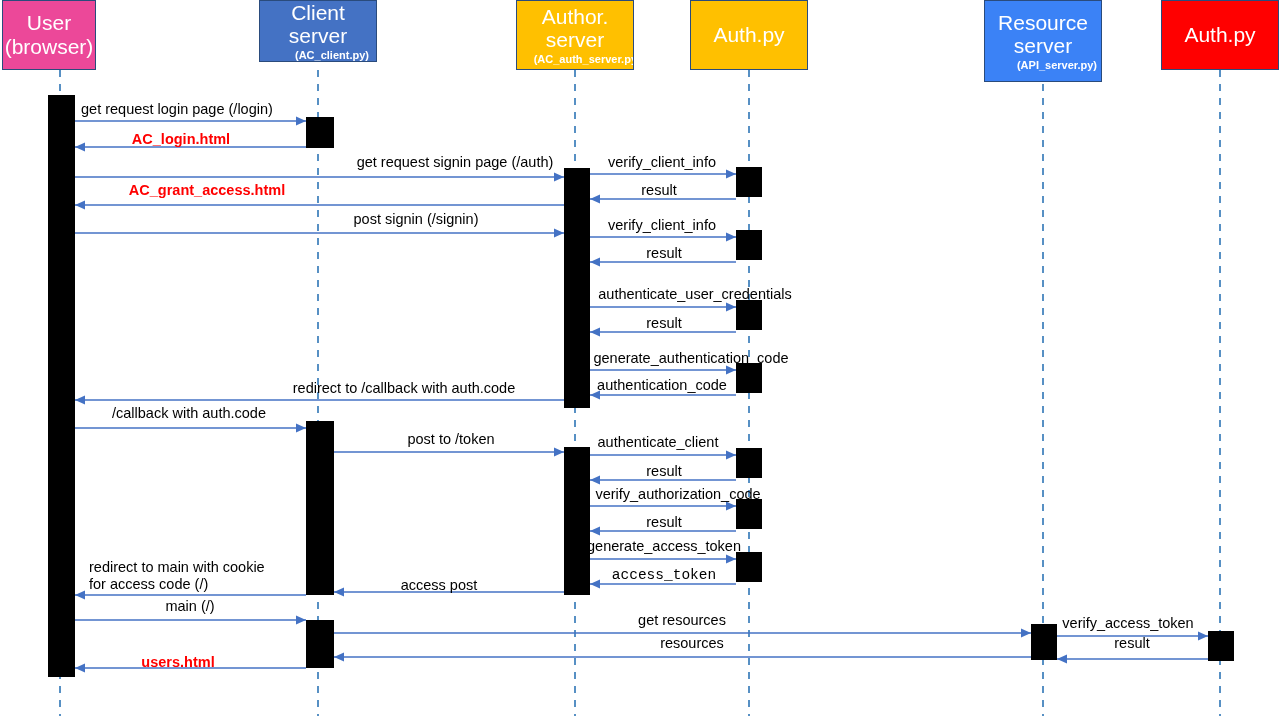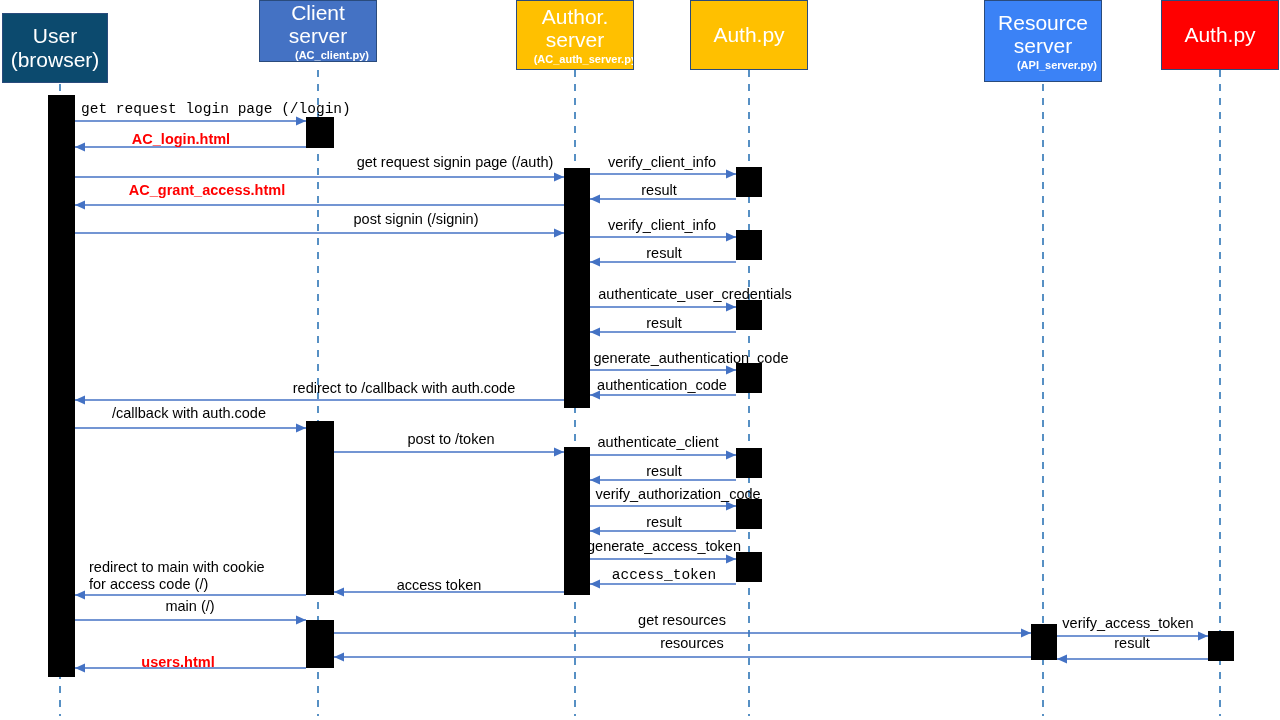--- a/index.html
+++ b/index.html
@@ -136,21 +136,21 @@
       <rect x="736" y="230" width="26" height="30" fill="#000000"></rect>
       <rect x="736" y="300" width="26" height="30" fill="#000000"></rect>
       <rect x="736" y="363" width="26" height="30" fill="#000000"></rect>
       <rect x="736" y="448" width="26" height="30" fill="#000000"></rect>
       <rect x="736" y="499" width="26" height="30" fill="#000000"></rect>
       <rect x="736" y="552" width="26" height="30" fill="#000000"></rect>
       <rect x="1031" y="624" width="26" height="36" fill="#000000"></rect>
       <rect x="1208" y="631" width="26" height="30" fill="#000000"></rect>
     </svg>
   <div id="actor-layer">
-      <div class="actor-box" style="left: 2px; top: 13px; width: 106px; height: 70px; background: #0c4a6e;">
+      <div class="actor-box" style="left: 2px; top: 0px; width: 94px; height: 70px; background: #ec4899;">
         <div class="actor-title">User</div>
         <div class="actor-title">(browser)</div>
       </div>
       <div class="actor-box" style="left: 259px; top: 0px; width: 118px; height: 62px; background: rgb(68, 114, 196);">
         <div class="actor-title">Client</div>
         <div class="actor-title">server</div>
         <div class="actor-sub">(AC_client.py)</div>
       </div>
       <div class="actor-box" style="left: 516px; top: 0px; width: 118px; height: 70px; background: rgb(255, 192, 0);">
         <div class="actor-title">Author.</div>
@@ -163,21 +163,21 @@
       <div class="actor-box" style="left: 984px; top: 0px; width: 118px; height: 82px; background: #3b82f6;">
         <div class="actor-title">Resource</div>
         <div class="actor-title">server</div>
         <div class="actor-sub">(API_server.py)</div>
       </div>
       <div class="actor-box" style="left: 1161px; top: 0px; width: 118px; height: 70px; background: rgb(255, 0, 0);">
         <div class="actor-title">Auth.py</div>
       </div>
     </div>
   <div id="label-layer">
-      <div class="msg-label" style="left: 81px; top: 101px; font-family: Liberation Mono, monospace;">get request login page (/login)</div>
+      <div class="msg-label" style="left: 81px; top: 101px;">get request login page (/login)</div>
       <div class="msg-label red center" style="left: 181px; top: 131px;">AC_login.html</div>
       <div class="msg-label center" style="left: 455px; top: 154px;">get request signin page (/auth)</div>
       <div class="msg-label center" style="left: 662px; top: 154px;">verify_client_info</div>
       <div class="msg-label center" style="left: 659px; top: 182px;">result</div>
       <div class="msg-label red center" style="left: 207px; top: 182px;">AC_grant_access.html</div>
       <div class="msg-label center" style="left: 416px; top: 211px;">post signin (/signin)</div>
       <div class="msg-label center" style="left: 662px; top: 217px;">verify_client_info</div>
       <div class="msg-label center" style="left: 664px; top: 245px;">result</div>
       <div class="msg-label center" style="left: 695px; top: 286px;">authenticate_user_credentials</div>
       <div class="msg-label center" style="left: 664px; top: 315px;">result</div>
@@ -185,21 +185,21 @@
       <div class="msg-label center" style="left: 662px; top: 377px;">authentication_code</div>
       <div class="msg-label center" style="left: 404px; top: 380px;">redirect to /callback with auth.code</div>
       <div class="msg-label center" style="left: 189px; top: 405px;">/callback with auth.code</div>
       <div class="msg-label center" style="left: 451px; top: 431px;">post to /token</div>
       <div class="msg-label center" style="left: 658px; top: 434px;">authenticate_client</div>
       <div class="msg-label center" style="left: 664px; top: 463px;">result</div>
       <div class="msg-label center" style="left: 678px; top: 486px;">verify_authorization_code</div>
       <div class="msg-label center" style="left: 664px; top: 514px;">result</div>
       <div class="msg-label center" style="left: 664px; top: 538px;">generate_access_token</div>
       <div class="msg-label center" style="left: 664px; top: 567px; font-family: Liberation Mono, monospace;">access_token</div>
-      <div class="msg-label center" style="left: 439px; top: 577px;">access token</div>
+      <div class="msg-label center" style="left: 439px; top: 577px;">access post</div>
       <div class="msg-label" style="left: 89px; top: 559px;">redirect to main with cookie</div>
       <div class="msg-label" style="left: 89px; top: 576px;">for access code (/)</div>
       <div class="msg-label center" style="left: 190px; top: 598px;">main (/)</div>
       <div class="msg-label center" style="left: 682px; top: 612px;">get resources</div>
       <div class="msg-label center" style="left: 1128px; top: 615px;">verify_access_token</div>
       <div class="msg-label center" style="left: 1132px; top: 635px;">result</div>
       <div class="msg-label center" style="left: 692px; top: 635px;">resources</div>
       <div class="msg-label red center" style="left: 178px; top: 654px;">users.html</div>
     </div>
 </div>

